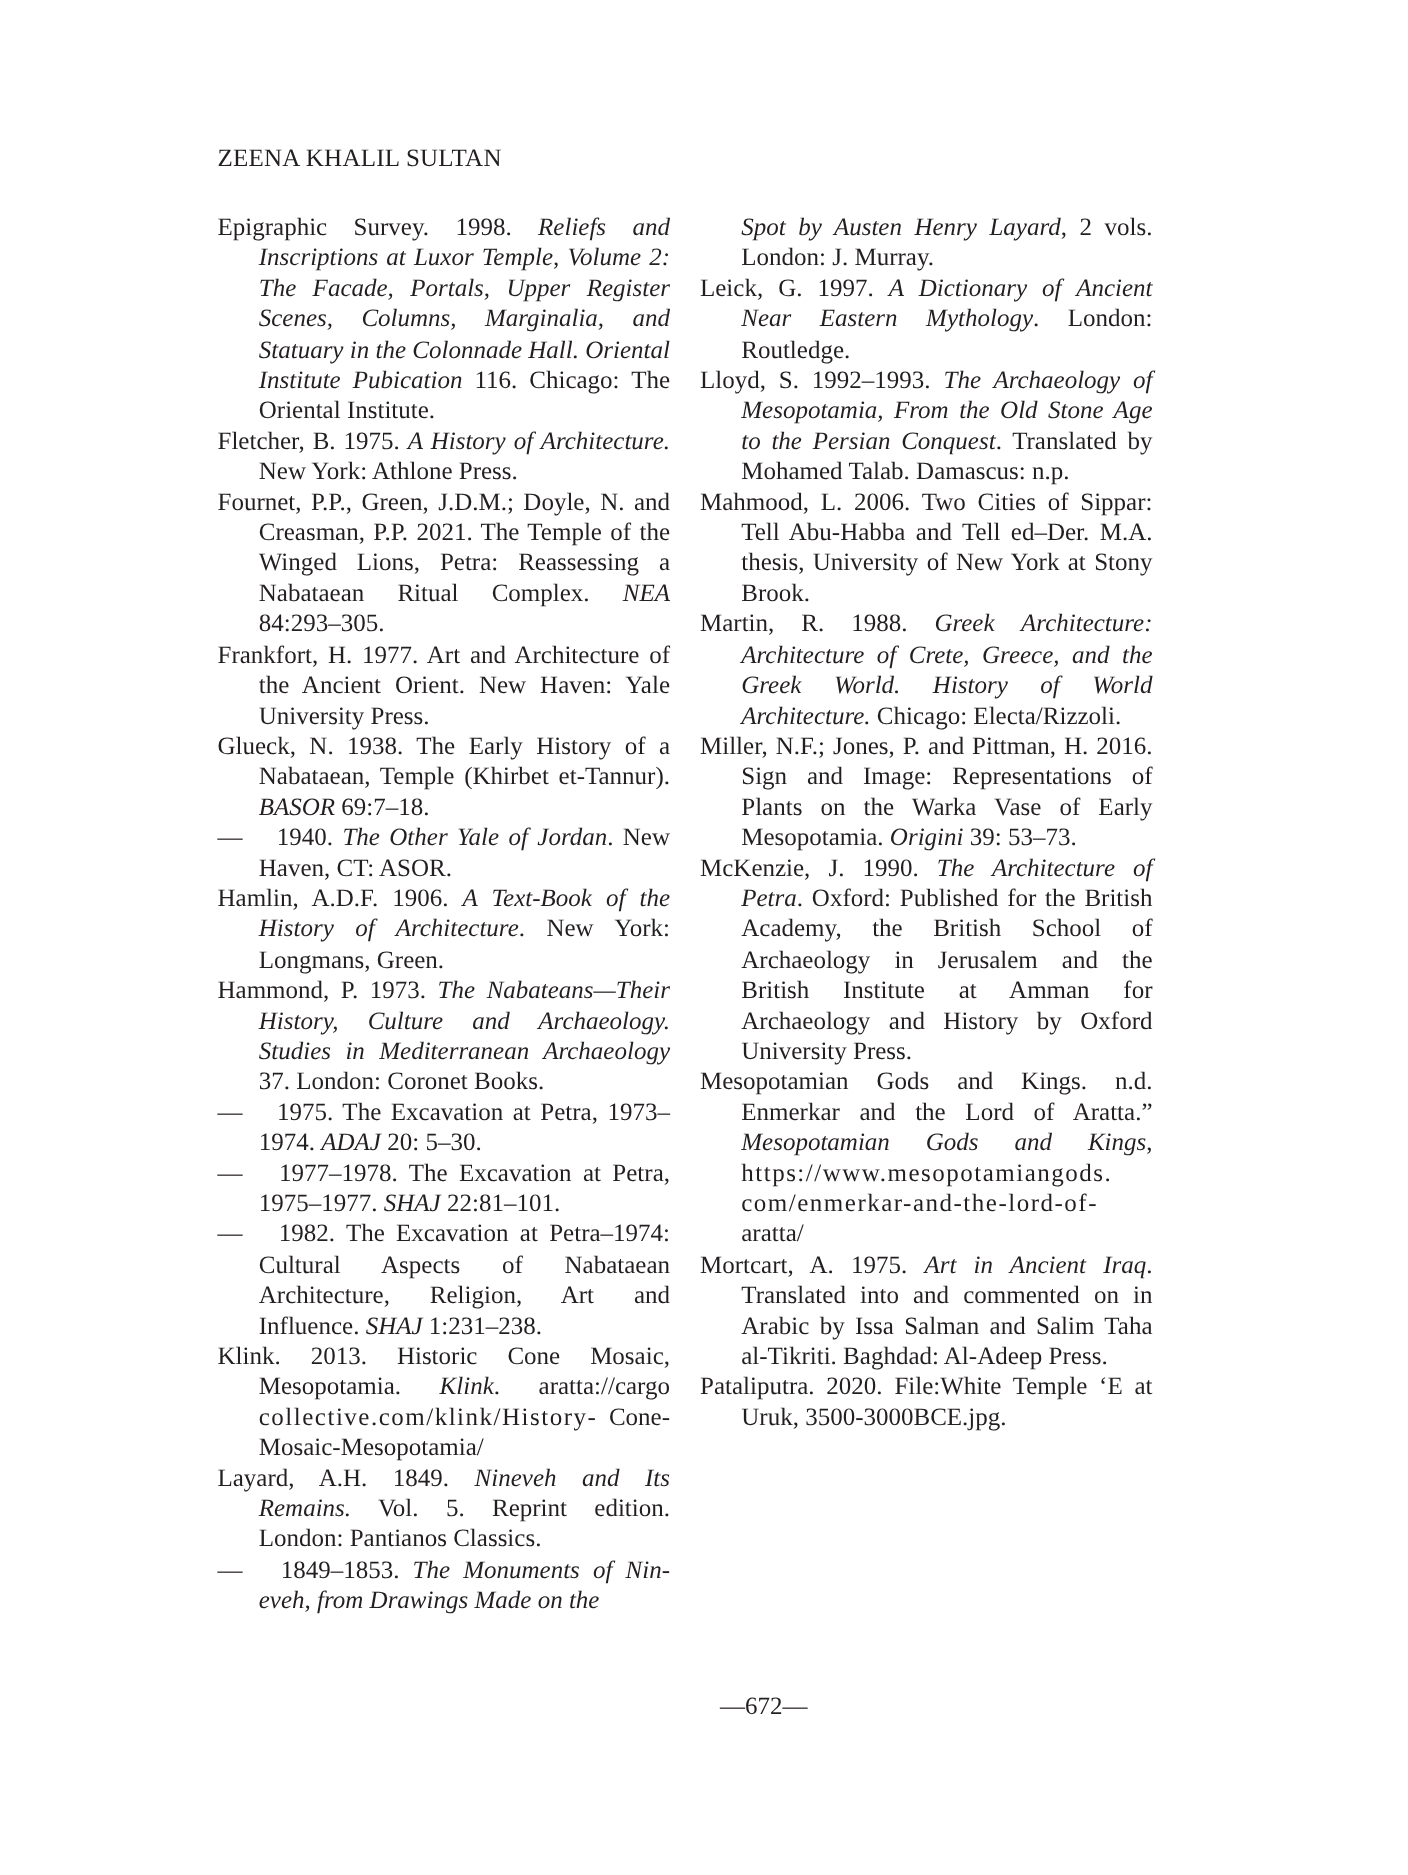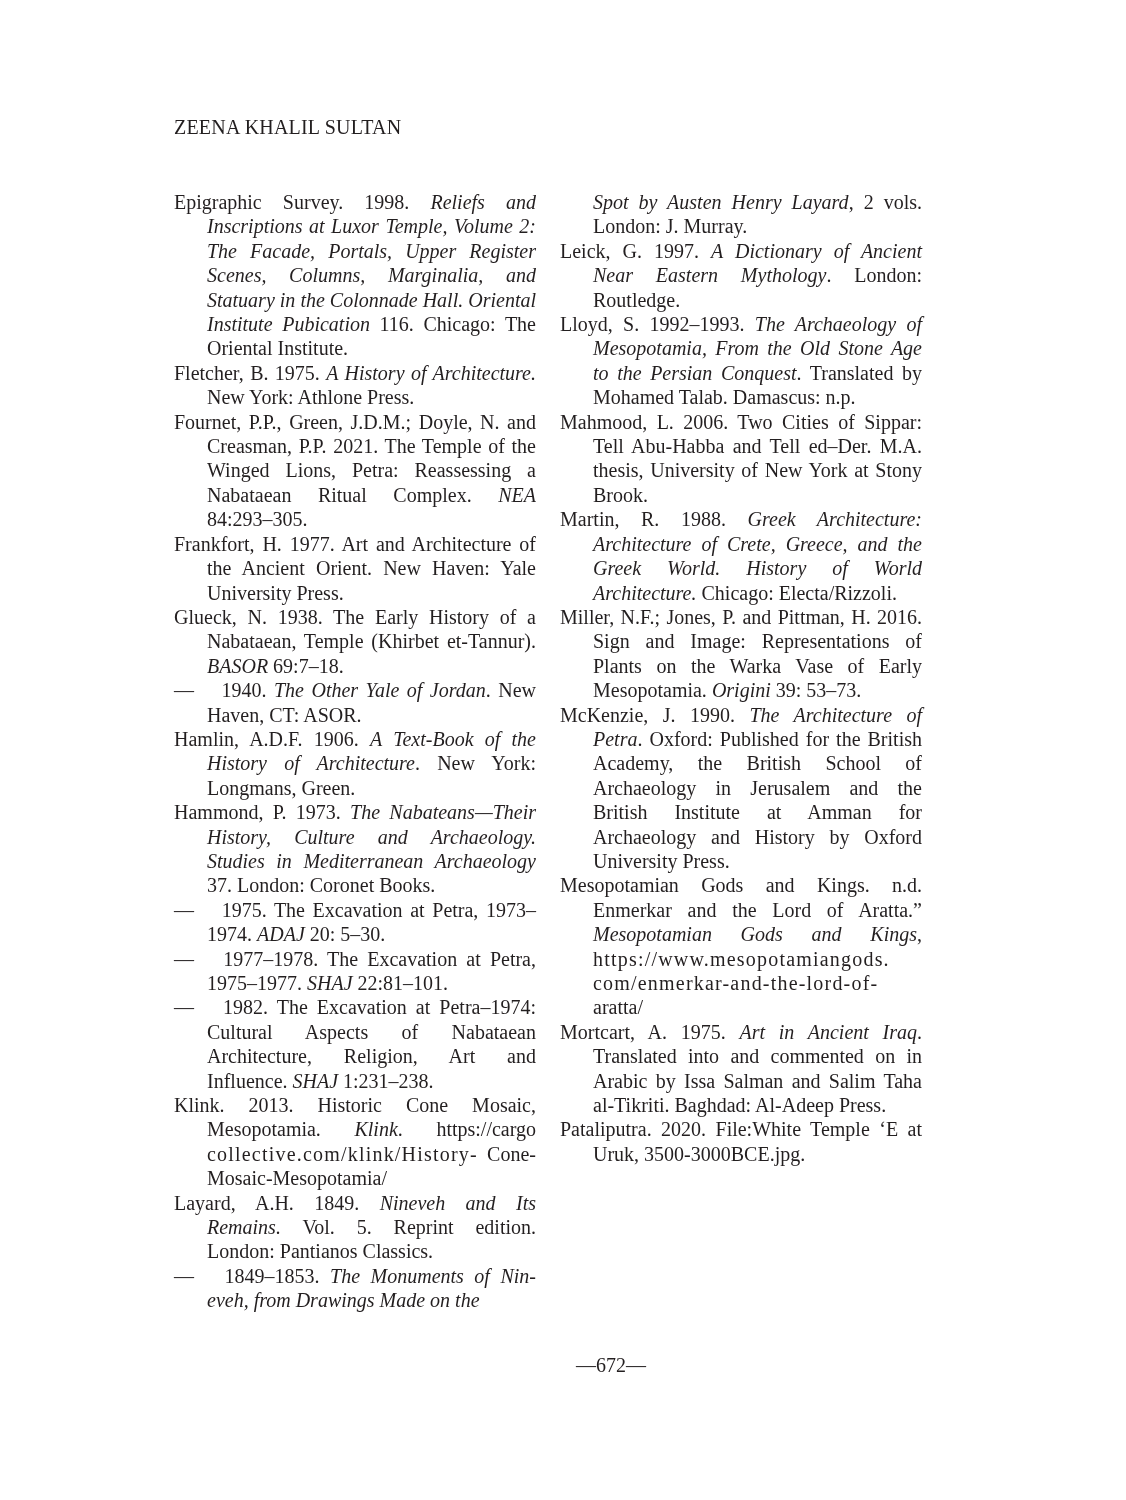--- a/index.html
+++ b/index.html
@@ -9,21 +9,20 @@
       color: #231f20;
     }
     .running-head {
       position: absolute; left: 174px; top: 116px;
       font-size: 20px; letter-spacing: 0.2px;
     }
     .col {
       position: absolute; top: 170px; width: 362px;
       font-size: 20px; line-height: 24.4px;
       text-align: justify;
-      margin-top: 20px;
     }
     .col-left { left: 174px; }
     .col-right { left: 560px; }
     .ref {
       padding-left: 33px; text-indent: -33px;
       margin: 0; hyphens: manual;
     }
     .ref.cont { text-indent: 0; }
     .ref i { font-style: italic; }
     .ref .url { letter-spacing: 1.2px; }
@@ -43,21 +42,21 @@
     <p class="ref"><span>Fletcher, B. 1975. </span><i>A History of Architec­ture.</i><span> New York: Athlone Press.</span></p>
     <p class="ref"><span>Fournet, P.P., Green, J.D.M.; Doyle, N. and Creasman, P.P. 2021. The Temple of the Winged Lions, Petra: Reassessing a Nabataean Ritual Complex. </span><i>NEA</i><span> 84:293–305.</span></p>
     <p class="ref"><span>Frankfort, H. 1977. Art and Architecture of the Ancient Orient. New Haven: Yale University Press.</span></p>
     <p class="ref"><span>Glueck, N. 1938. The Early History of a Nabataean, Temple (Khirbet et-Tan­nur). </span><i>BASOR</i><span> 69:7–18.</span></p>
     <p class="ref"><span>— &nbsp;1940. </span><i>The Other Yale of Jordan</i><span>. New Haven, CT: ASOR.</span></p>
     <p class="ref"><span>Hamlin, A.D.F. 1906. </span><i>A Text-Book of the History of Architecture</i><span>. New York: Longmans, Green.</span></p>
     <p class="ref"><span>Hammond, P. 1973. </span><i>The Nabateans—Their History, Culture and Archae­ology. Studies in Mediterranean Archaeology</i><span> 37. London: Coronet Books.</span></p>
     <p class="ref"><span>— &nbsp;1975. The Excavation at Petra, 1973–1974. </span><i>ADAJ</i><span> 20: 5–30.</span></p>
     <p class="ref"><span>— &nbsp;1977–1978. The Excavation at Petra, 1975–1977. </span><i>SHAJ</i><span> 22:81–101.</span></p>
     <p class="ref"><span>— &nbsp;1982. The Excavation at Petra–1974: Cultural Aspects of Nabataean Architecture, Religion, Art and Influence. </span><i>SHAJ</i><span> 1:231–238.</span></p>
-    <p class="ref"><span>Klink. 2013. Historic Cone Mosaic, Mesopotamia. </span><i>Klink</i><span>. https://cargo </span><span class="url">collective.com/klink/History-</span><span> Cone-Mosaic-Mesopotamia/</span></p>
+    <p class="ref"><span>Klink. 2013. Historic Cone Mosaic, Mesopotamia. </span><i>Klink</i><span>. aratta://cargo </span><span class="url">collective.com/klink/History-</span><span> Cone-Mosaic-Mesopotamia/</span></p>
     <p class="ref"><span>Layard, A.H. 1849. </span><i>Nineveh and Its Remains.</i><span> Vol. 5. Reprint edition. London: Pantianos Classics.</span></p>
     <p class="ref"><span>— &nbsp;1849–1853. </span><i>The Monuments of Nin­eveh, from Drawings Made on the</i></p>
   </div>
 <div class="col col-right">
     <p class="ref cont"><i>Spot by Austen Henry Layard</i><span>, 2 vols. London: J. Murray.</span></p>
     <p class="ref"><span>Leick, G. 1997. </span><i>A Dictionary of Ancient Near Eastern Mythology</i><span>. London: Routledge.</span></p>
     <p class="ref"><span>Lloyd, S. 1992–1993. </span><i>The Archaeol­ogy of Mesopotamia, From the Old Stone Age to the Persian Conquest</i><span>. Translated by Mohamed Talab. Damascus: n.p.</span></p>
     <p class="ref"><span>Mahmood, L. 2006. Two Cities of Sip­par: Tell Abu-Habba and Tell ed–Der. M.A. thesis, University of New York at Stony Brook.</span></p>
     <p class="ref"><span>Martin, R. 1988. </span><i>Greek Architecture: Architecture of Crete, Greece, and the Greek World. History of World Architecture.</i><span> Chicago: Electa/Riz­zoli.</span></p>
     <p class="ref"><span>Miller, N.F.; Jones, P. and Pittman, H. 2016. Sign and Image: Representa­tions of Plants on the Warka Vase of Early Mesopotamia. </span><i>Origini</i><span> 39: 53–73.</span></p>

